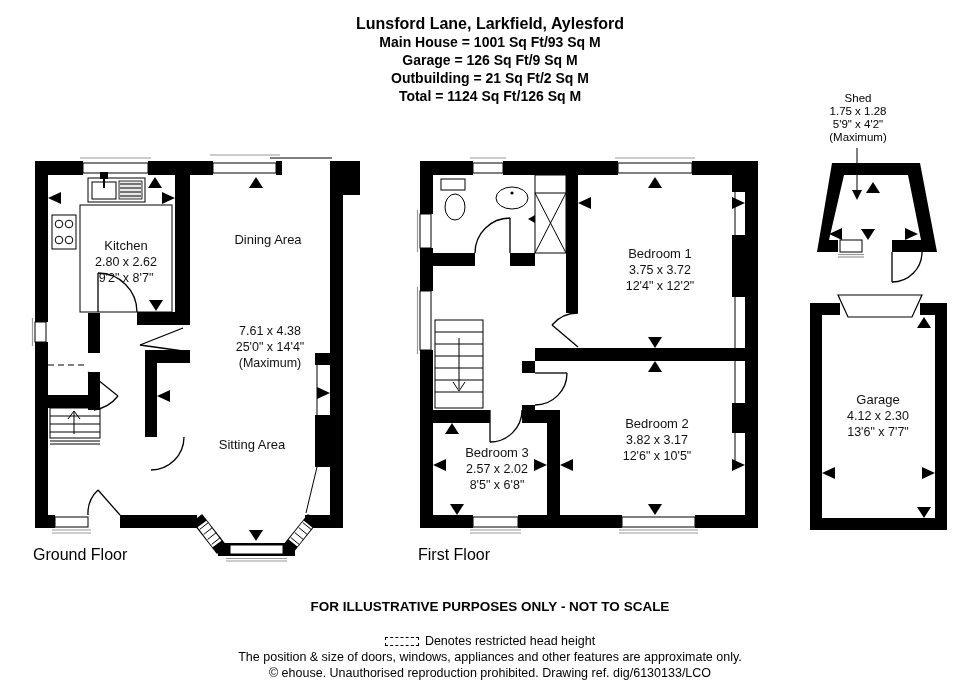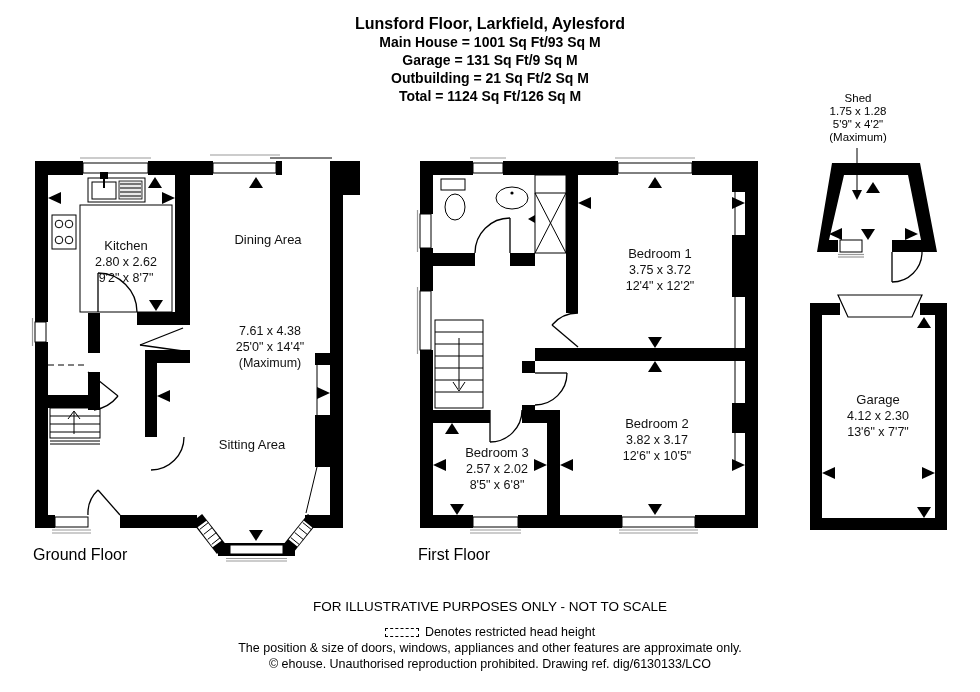--- a/index.html
+++ b/index.html
@@ -7,44 +7,44 @@
           font-family:"Liberation Sans",sans-serif;color:#000;overflow:hidden;}
   .hdr{position:absolute;top:14px;left:0;width:980px;text-align:center;font-weight:bold;}
   .hdr .t1{font-size:16px;line-height:19px;}
   .hdr .t2{font-size:14px;line-height:18px;}
   .shed-lbl{position:absolute;left:788px;top:92px;width:140px;text-align:center;
             font-size:11.5px;line-height:13px;}
   .floor-lbl{position:absolute;font-weight:normal;font-size:16px;}
   .gf-lbl{left:33px;top:546px;}
   .ff-lbl{left:418px;top:546px;}
   .ftr{position:absolute;top:598px;left:0;width:980px;text-align:center;}
-  .ftr .f1{font-weight:normal;font-size:13.5px;line-height:17px;margin-bottom:9px;}
+  .ftr .f1{font-weight:bold;font-size:13.5px;line-height:17px;margin-bottom:18px;}
   .ftr .f2{font-size:12.5px;line-height:16px;}
   .dash-box{display:inline-block;width:32px;height:7px;border:1.6px dashed #000;
             margin-right:6px;vertical-align:-1px;}
   svg{position:absolute;}
   svg text{font-family:"Liberation Sans",sans-serif;fill:#111;}
   .rmname{font-size:13px;}
   .rmdim{font-size:12.5px;}
   .wall{fill:#000;}
   .thin{stroke:#000;stroke-width:1;fill:none;}
   .arc{stroke:#000;stroke-width:1.3;fill:none;}
   .win{fill:#fff;stroke:#000;stroke-width:1;}
   .sill{stroke:#999;stroke-width:1.2;fill:none;}
   .arrow{fill:#000;}
 </style>
 </head>
 <body>
 
 <div id="canvas">
 
   <div class="hdr">
-    <div class="t1">Lunsford Floor, Larkfield, Aylesford</div>
+    <div class="t1">Lunsford Lane, Larkfield, Aylesford</div>
     <div class="t2">Main House = 1001 Sq Ft/93 Sq M</div>
-    <div class="t2">Garage = 131 Sq Ft/9 Sq M</div>
+    <div class="t2">Garage = 126 Sq Ft/9 Sq M</div>
     <div class="t2">Outbuilding = 21 Sq Ft/2 Sq M</div>
     <div class="t2">Total = 1124 Sq Ft/126 Sq M</div>
   </div>
 
   <div class="shed-lbl">
     <div>Shed</div>
     <div>1.75 x 1.28</div>
     <div>5'9" x 4'2"</div>
     <div>(Maximum)</div>
   </div>

